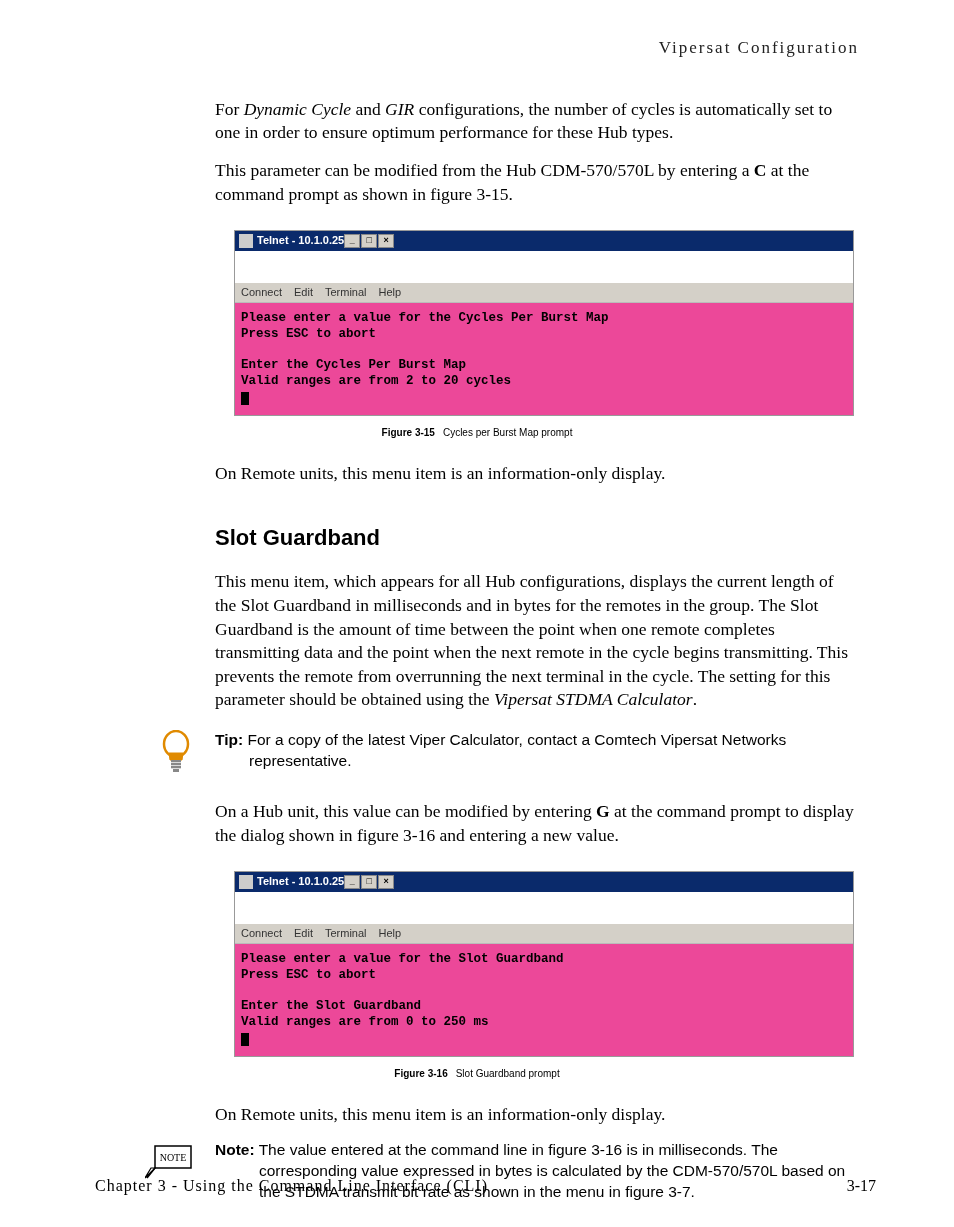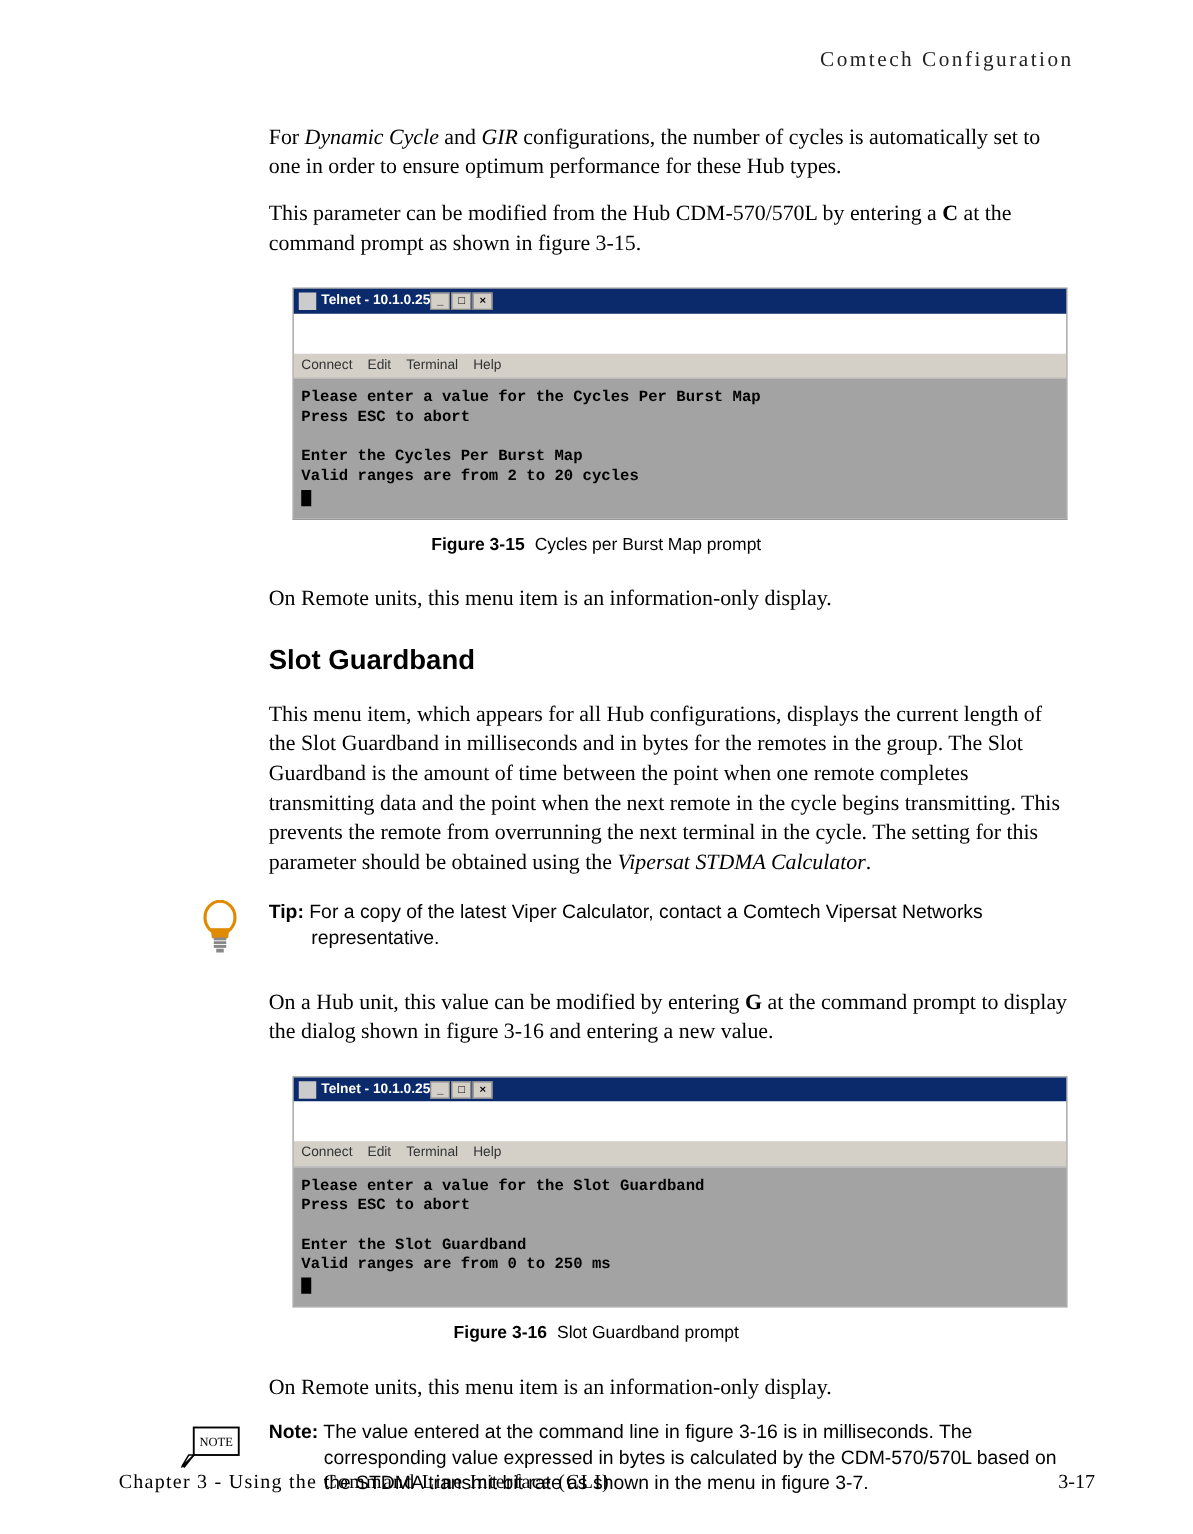--- a/index.html
+++ b/index.html
@@ -77,50 +77,50 @@
       background: #d4d0c8;
       font-family: Tahoma, Arial, sans-serif;
       font-size: 11px;
       padding: 2px 6px;
       color: #333;
       border-bottom: 1px solid #bbb;
       margin-top: 32px;
     }
     .telnet-menubar span { margin-right: 12px; text-decoration: underline; text-decoration-color: transparent; }
     .telnet-body {
-      background: #a3a3a3;
+      background: #ec4899;
       padding: 8px 6px 10px 6px;
       font-family: "Courier New", monospace;
       font-size: 12.5px;
       font-weight: bold;
       line-height: 1.25;
       white-space: pre;
       color: #000;
       min-height: 80px;
     }
     .cursor-block {
       display: inline-block;
       width: 8px; height: 13px;
       background: #000;
       vertical-align: bottom;
     }
     .figure-caption {
       text-align: center;
       font-family: Arial, Helvetica, sans-serif;
-      font-size: 14px;
+      font-size: 10px;
       margin-top: 10px;
       margin-bottom: 22px;
     }
     .figure-caption .fig-label { font-weight: bold; margin-right: 8px; }
     .section-heading {
       font-family: Arial, Helvetica, sans-serif;
       font-weight: bold;
       font-size: 22px;
       margin-left: 120px;
-      margin-top: 22px;
+      margin-top: 38px;
       margin-bottom: 16px;
     }
     .tip-row {
       display: flex;
       align-items: center;
       margin-bottom: 24px;
       margin-top: 8px;
     }
     .tip-icon-col {
       width: 120px;
@@ -167,21 +167,21 @@
       justify-content: space-between;
       font-size: 16px;
     }
     .footer-left { letter-spacing: 1px; }
     .bulb-svg { width: 34px; height: 46px; }
     .note-svg { width: 48px; height: 36px; }
   </style>
 </head>
 <body>
 
-<div class="header-right">Comtech Configuration</div>
+<div class="header-right">Vipersat Configuration</div>
 
 <p class="body-text">
   <span>For </span><span class="italic">Dynamic Cycle</span><span> and </span><span class="italic">GIR</span><span> configurations, the number of cycles is automatically set to one in order to ensure optimum performance for these Hub types.</span>
 </p>
 
 <p class="body-text">
   <span>This parameter can be modified from the Hub CDM-570/570L by entering a </span><span class="bold">C</span><span> at the command prompt as shown in figure 3-15.</span>
 </p>
 
 <div class="telnet-window">

